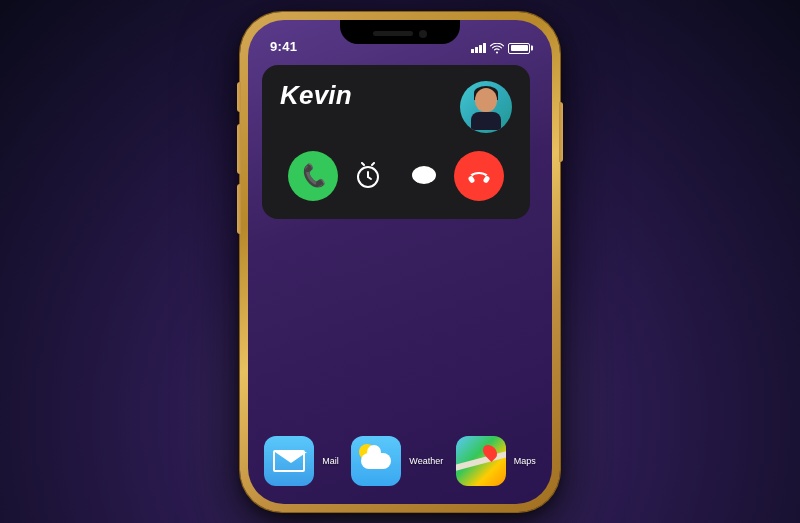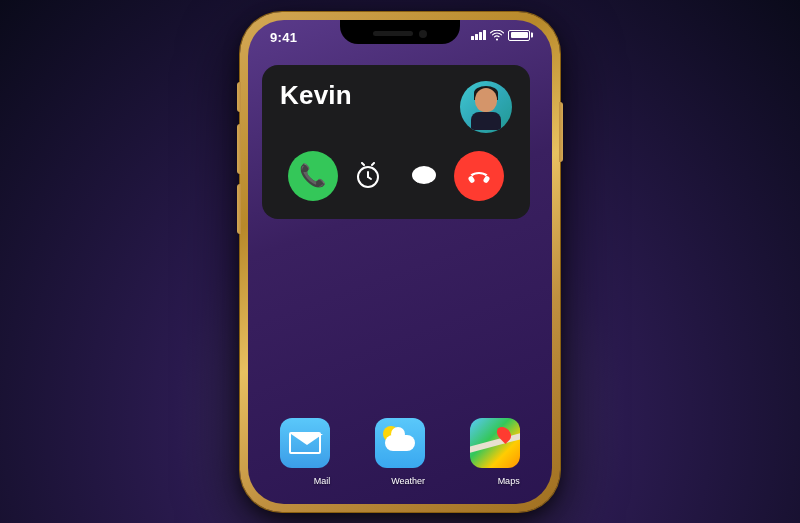--- a/index.html
+++ b/index.html
@@ -89,21 +89,21 @@
     }
 
     
     .status-bar {
       position: absolute;
       top: 10px;
       left: 0;
       right: 0;
       height: 24px;
       display: flex;
-      align-items: flex-start;
+      align-items: flex-end;
       justify-content: space-between;
       padding: 0 22px;
       z-index: 10;
     }
 
     .status-time {
       color: white;
       font-size: 13px;
       font-weight: 600;
       letter-spacing: 0.3px;
@@ -148,20 +148,21 @@
     
     .call-card {
       position: absolute;
       top: 45px;
       left: 14px;
       right: 22px;
       background: #1c1c1e;
       border-radius: 16px;
       padding: 16px 18px 18px;
       z-index: 15;
+      font-style: italic;
     }
 
     .call-header {
       display: flex;
       align-items: flex-start;
       justify-content: space-between;
       margin-bottom: 18px;
     }
 
     .caller-info {
@@ -282,22 +283,22 @@
       bottom: 18px;
       left: 0;
       right: 0;
       display: flex;
       justify-content: space-around;
       padding: 0 10px;
     }
 
     .app-item {
       display: flex;
-      flex-direction: column;
-      align-items: flex-end;
+      flex-direction: row;
+      align-items: center;
       gap: 8px;
     }
 
     .app-icon {
       width: 50px;
       height: 50px;
       border-radius: 12px;
       overflow: hidden;
       position: relative;
     }

